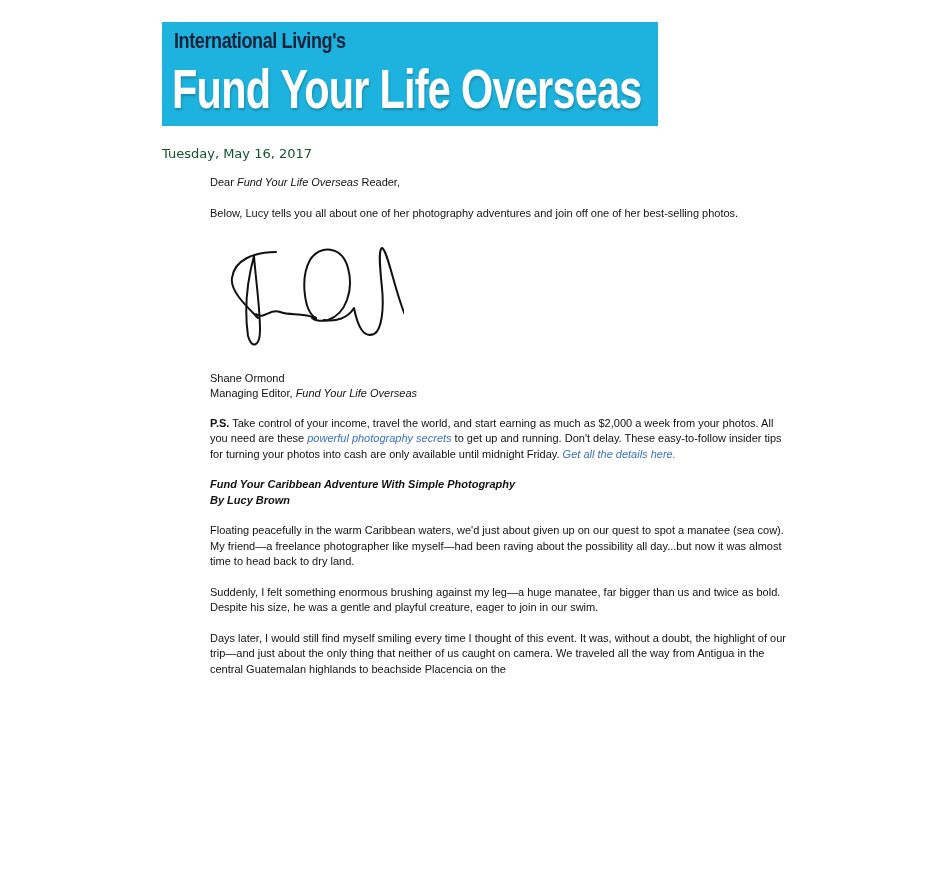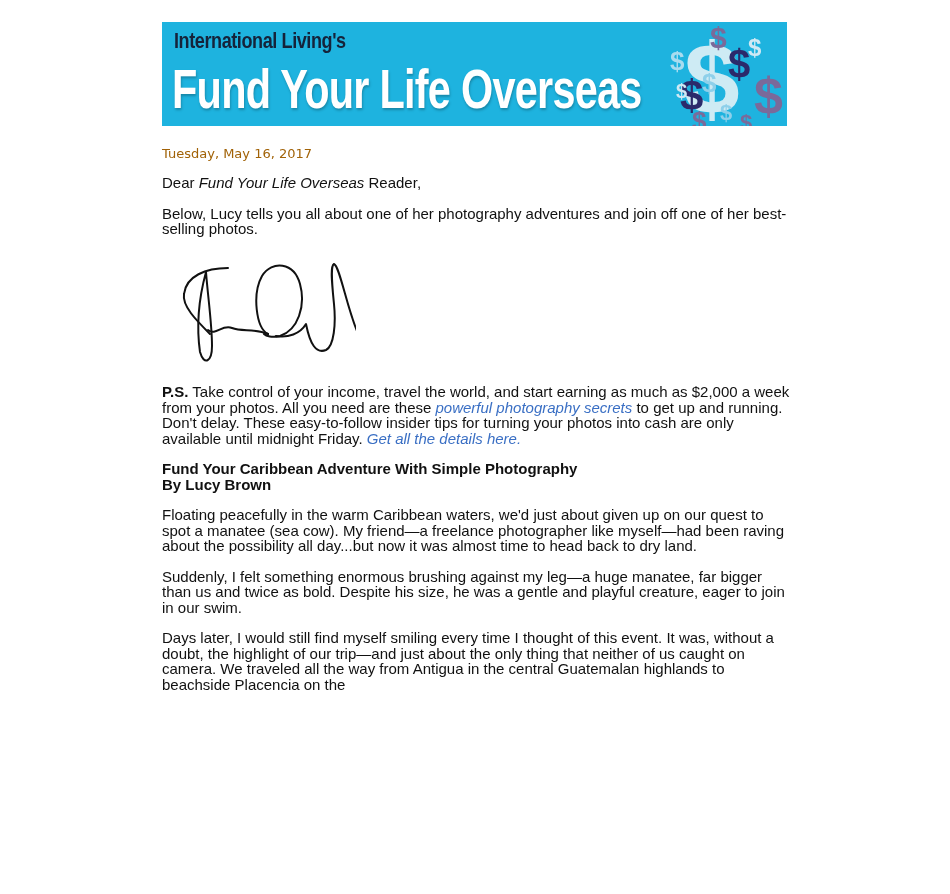--- a/index.html
+++ b/index.html
@@ -1,47 +1,48 @@
 <!DOCTYPE html>
 <html><head>
   <meta charset="utf-8">
   <style>
     html, body { margin: 0; padding: 0; background: #ffffff; }
     body { width: 950px; height: 894px; overflow: hidden; position: relative; }
     .page { position: absolute; left: 162px; top: 22px; width: 630px; color: #111; }
     .banner {
-      position: relative; width: 625px; height: 104px; background: #1eb3df;
+      position: relative; width: 496px; height: 104px; background: #1eb3df;
       overflow: hidden;
     }
     .banner .kicker {
       position: absolute; left: 12px; top: 6px;
       font-family: "Liberation Sans", sans-serif; font-weight: bold;
       font-size: 22px; color: #15233a; letter-spacing: -0.5px;
       transform: scaleX(0.82); transform-origin: left top;
     }
     .banner .title {
       position: absolute; left: 10px; top: 34px;
       font-family: "Liberation Sans", sans-serif; font-weight: bold;
       font-size: 56px; color: #ffffff; letter-spacing: -1px; white-space: nowrap;
       transform: scaleX(0.74); transform-origin: left top;
       text-shadow: 1px 2px 3px rgba(0,0,0,0.25);
     }
     .banner .dollars { position: absolute; left: 500px; top: 0; width: 125px; height: 104px; }
     .body-text {
-      font-family: "Liberation Sans", sans-serif; font-size: 15px; line-height: 15.5px;
+      font-family: "Liberation Sans", sans-serif; font-size: 11px; line-height: 15.5px;
       color: #111;
+      margin-left: 48px;
     }
     .date {
-      font-family: "DejaVu Sans", sans-serif; font-size: 13px; color: #a16207;
+      font-family: "DejaVu Sans", sans-serif; font-size: 13px; color: #14532d;
       margin-top: 20px; margin-bottom: 14px;
     }
     p { margin: 0 0 15px 0; }
     a { color: #3a6fc4; text-decoration: none; font-style: italic; }
     .sig { width: 180px; height: 120px; margin: 2px 0 8px 14px; }
-    .headline { font-weight: bold; }
+    .headline { font-weight: bold; font-style: italic; }
   </style>
 </head>
 <body>
 
 <div class="page">
   <div class="banner">
     <div class="kicker">International Living's</div>
     <div class="title">Fund Your Life Overseas</div>
     <svg class="dollars" viewBox="0 0 125 104">
       <text x="22" y="92" font-family="Liberation Sans, sans-serif" font-weight="bold" font-size="100" fill="#d8eef6" opacity="0.95">$</text>
@@ -66,20 +67,21 @@
     <p>Below, Lucy tells you all about one of her photography adventures and join off one of her best-selling photos.</p>
 
     <svg class="sig" viewBox="0 0 180 120" fill="none" stroke="#111" stroke-width="2" stroke-linecap="round" stroke-linejoin="round">
       <path d="M52 14 C30 14 10 22 8 40 C6 52 20 66 34 80"></path>
       <path d="M30 18 C24 40 20 70 24 98 C28 112 36 108 36 92 C36 70 32 44 30 18"></path>
       <path d="M32 76 C40 82 46 70 56 74 C66 78 78 74 92 80"></path>
       <path d="M92 80 C80 74 76 40 86 22 C96 6 118 8 124 30 C130 52 122 76 104 82 C96 84 90 82 88 80"></path>
       <path d="M100 82 C112 84 124 80 130 70 C134 90 140 100 150 96 C158 92 160 70 158 50 C156 30 154 12 158 10 C164 12 172 60 184 84"></path>
     </svg>
 
+    <p style="margin-bottom:14px"><span>Shane Ormond</span><br><span>Managing Editor, </span><i>Fund Your Life Overseas</i></p>
 
     <p><b>P.S.</b><span> Take control of your income, travel the world, and start earning as much as $2,000 a week from your photos. All you need are these </span><a href="#">powerful photography secrets</a><span> to get up and running. Don't delay. These easy-to-follow insider tips for turning your photos into cash are only available until midnight Friday. </span><a href="#">Get all the details here.</a></p>
 
     <p class="headline"><span>Fund Your Caribbean Adventure With Simple Photography</span><br><span>By Lucy Brown</span></p>
 
     <p>Floating peacefully in the warm Caribbean waters, we'd just about given up on our quest to spot a manatee (sea cow). My friend—a freelance photographer like myself—had been raving about the possibility all day...but now it was almost time to head back to dry land.</p>
     <p>Suddenly, I felt something enormous brushing against my leg—a huge manatee, far bigger than us and twice as bold. Despite his size, he was a gentle and playful creature, eager to join in our swim.</p>
     <p>Days later, I would still find myself smiling every time I thought of this event. It was, without a doubt, the highlight of our trip—and just about the only thing that neither of us caught on camera. We traveled all the way from Antigua in the central Guatemalan highlands to beachside Placencia on the</p>
   </div>
 </div>

